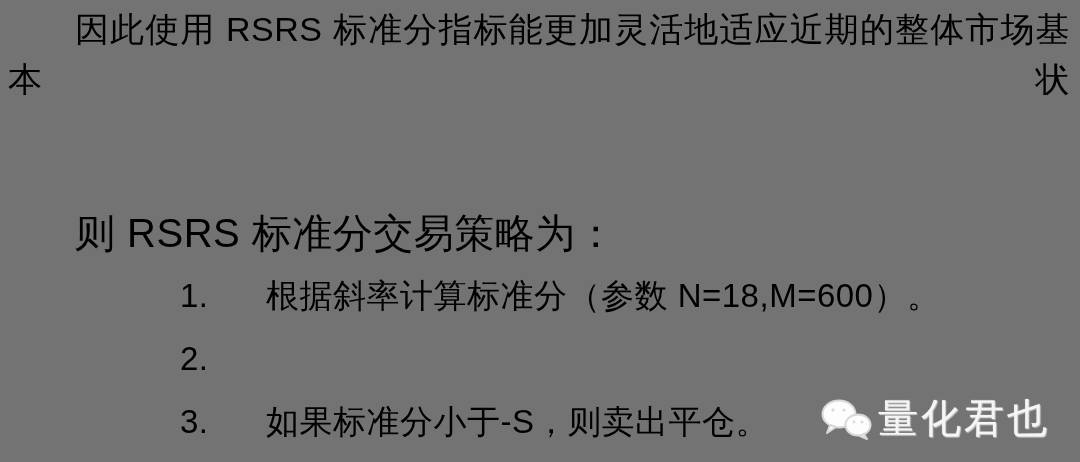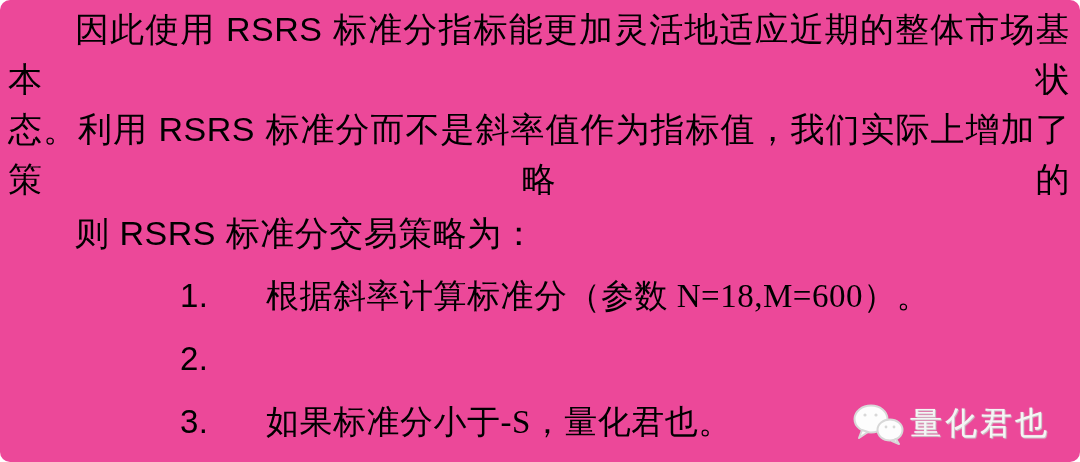--- a/index.html
+++ b/index.html
@@ -4,25 +4,24 @@
 <style>
   html, body {
     margin: 0;
     padding: 0;
     background: #ffffff;
   }
   .page {
     position: relative;
     width: 1080px;
     height: 462px;
-    background: #ec4899;
+    background: #737373;
     overflow: hidden;
     font-family: "Liberation Sans", sans-serif;
     color: #000000;
-    border-radius: 10px;
   }
 
   
   .para1 {
     position: absolute;
     left: 8px;
     right: 10px;
     top: 4px;
     font-size: 34px;
     line-height: 50px;
@@ -34,21 +33,21 @@
     text-align: justify;
     text-align-last: justify;
   }
   .para1 .line.indent { text-indent: 67px; }
 
   
   .para2 {
     position: absolute;
     left: 75px;
     top: 208px;
-    font-size: 34px;
+    font-size: 40px;
     line-height: 50px;
     letter-spacing: 0.5px;
   }
 
   
   .list {
     position: absolute;
     left: 180px;
     top: 272px;
     right: 10px;
@@ -58,63 +57,62 @@
     height: 63px;
     line-height: 48px;
     font-size: 33px;
     letter-spacing: 0.5px;
     align-items: flex-start;
   }
   .list-item .num {
     width: 86px;
     flex: 0 0 86px;
   }
-  .list-item .txt { flex: 1; white-space: nowrap; font-family: Liberation Serif, serif; }
+  .list-item .txt { flex: 1; white-space: nowrap; }
 
   
   .watermark {
     position: absolute;
     right: 30px;
     bottom: 16px;
     display: flex;
     align-items: center;
     gap: 6px;
     user-select: none;
   }
   .watermark .wm-label {
-    font-size: 32px;
+    font-size: 40px;
     letter-spacing: 3px;
     color: #f5f5f5;
     text-shadow: 1px 1px 1px #c9c9c9, 0 0 1px #e0e0e0;
   }
   .watermark svg { display: block; }
 </style>
 </head>
 <body>
 
 <div class="page">
 
   <div class="para1">
     <div class="line fill indent">因此使用 RSRS 标准分指标能更加灵活地适应近期的整体市场基本状</div>
-    <div class="line fill">态。利用 RSRS 标准分而不是斜率值作为指标值，我们实际上增加了策略的</div>
   </div>
 
   <div class="para2">则 RSRS 标准分交易策略为：</div>
 
   <div class="list">
     <div class="list-item">
       <span class="num">1.</span>
       <span class="txt">根据斜率计算标准分（参数 N=18,M=600）。</span>
     </div>
     <div class="list-item">
       <span class="num">2.</span>
     </div>
     <div class="list-item">
       <span class="num">3.</span>
-      <span class="txt">如果标准分小于-S，量化君也。</span>
+      <span class="txt">如果标准分小于-S，则卖出平仓。</span>
     </div>
   </div>
 
   <div class="watermark">
     <span>
       <svg width="52" height="42" viewBox="0 0 52 42">
 
         <ellipse cx="19" cy="16" rx="16.5" ry="13.5" fill="#fdfdfd" stroke="#d8d8d8" stroke-width="2"></ellipse>
         <path d="M10 27 L7 35 L16 29 Z" fill="#fdfdfd" stroke="#d8d8d8" stroke-width="2" stroke-linejoin="round"></path>
         <circle cx="13" cy="12" r="1.6" fill="#d8d8d8"></circle>

